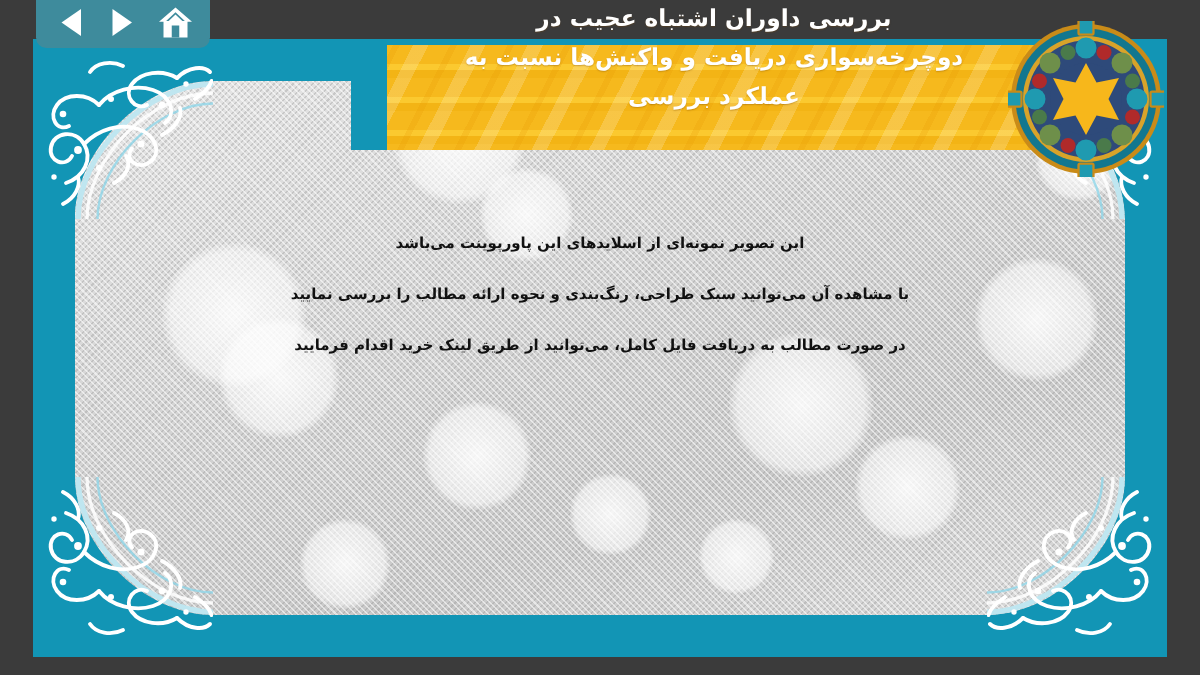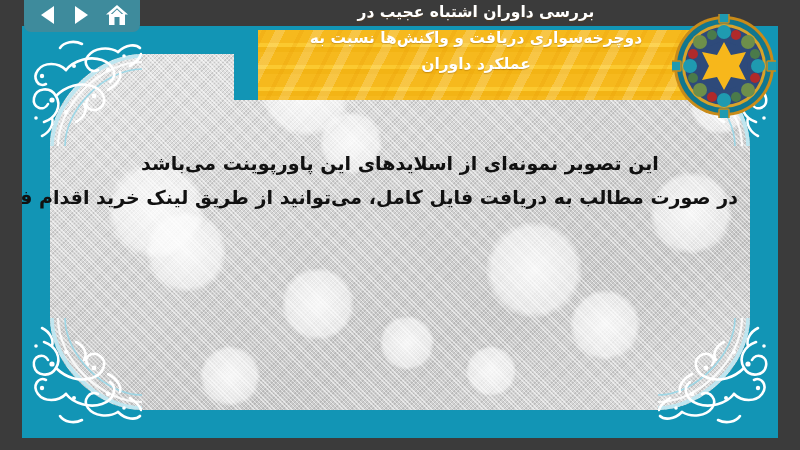--- a/index.html
+++ b/index.html
@@ -86,21 +86,21 @@
   #title-text .tl{ display:block; white-space:nowrap; }
   #title-text .tl:first-child{ color:#ffffff; }
 
   
   #medallion{ position:absolute; right:24px; top:14px; width:104px; height:104px; z-index:35; }
 
   
   #body-text{
     position:absolute; left:40px; right:40px; top:120px;
     direction:rtl; text-align:center;
-    color:#111; font-size:19px; line-height:34px; font-weight:600;
+    color:#111; font-size:10px; line-height:34px; font-weight:600;
     font-family:"DejaVu Sans", sans-serif;
     z-index:10;
   }
   #body-text .bl{ display:block; white-space:nowrap; }
 </style>
 </head>
 <body>
 
 <div id="navbar">
   <div class="navbtn">
@@ -259,30 +259,31 @@
         <circle cx="52" cy="40" r="2"></circle>
           <circle cx="44" cy="86" r="2"></circle>
         <circle cx="102" cy="30" r="1.8"></circle>
           <circle cx="14" cy="92" r="1.8"></circle>
       </g>
     </svg>
   </div>
 
   <div id="body-text">
     <span class="bl">این تصویر نمونه‌ای از اسلایدهای این پاورپوینت می‌باشد</span>
+    <span class="bl">با مشاهده آن می‌توانید سبک طراحی، رنگ‌بندی و نحوه ارائه مطالب را بررسی نمایید</span>
     <span class="bl">در صورت مطالب به دریافت فایل کامل، می‌توانید از طریق لینک خرید اقدام فرمایید</span>
   </div>
 </div>
 
 <div id="title-tab"></div>
 <div id="title-band"></div>
 <div id="title-text">
   <span class="tl">بررسی داوران اشتباه عجیب در</span>
   <span class="tl">دوچرخه‌سواری دریافت و واکنش‌ها نسبت به</span>
-  <span class="tl">عملکرد داوران</span>
+  <span class="tl">عملکرد بررسی</span>
 </div>
 
 <div id="medallion">
   <svg width="104" height="104" viewBox="0 0 104 104">
     <circle cx="52" cy="52" r="50" fill="#c98b18"></circle>
     <circle cx="52" cy="52" r="47" fill="#12778f"></circle>
     <circle cx="52" cy="52" r="42" fill="#d8a32a"></circle>
     <circle cx="52" cy="52" r="39" fill="#2e4a7a"></circle>
     <g>
       <circle cx="52" cy="18" r="7" fill="#1f9ab0"></circle>

